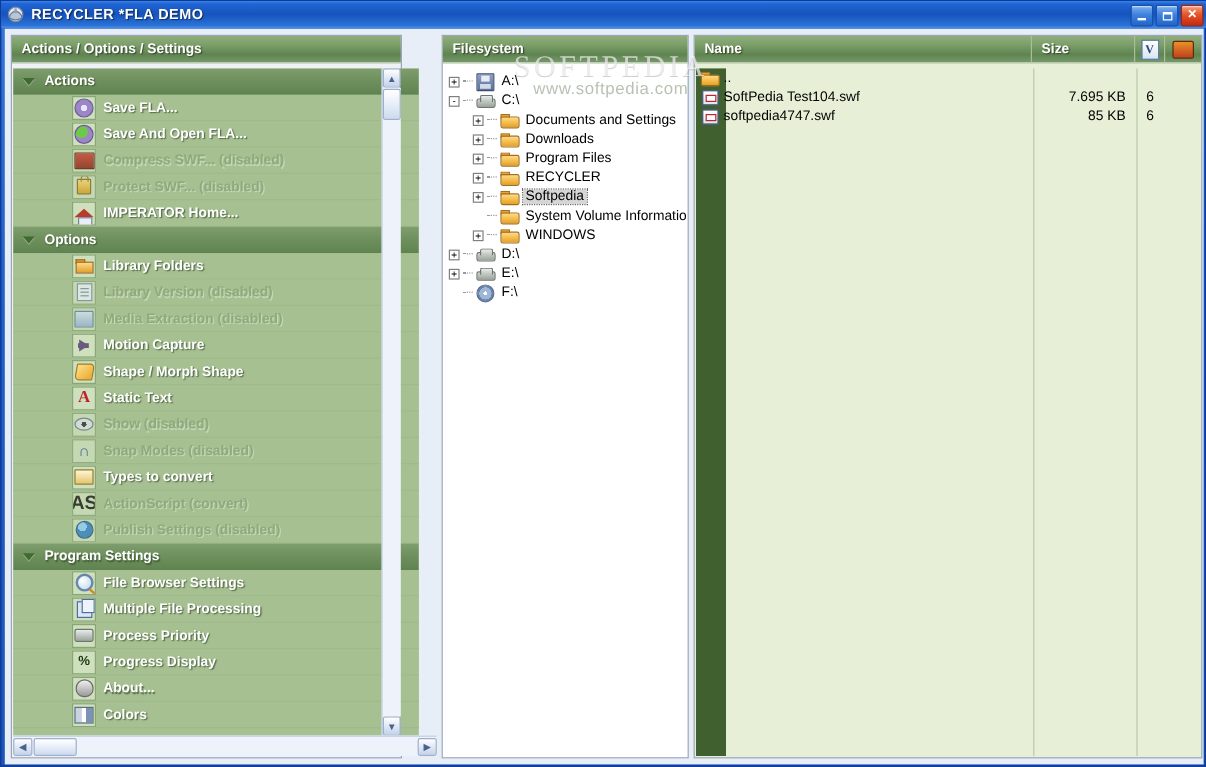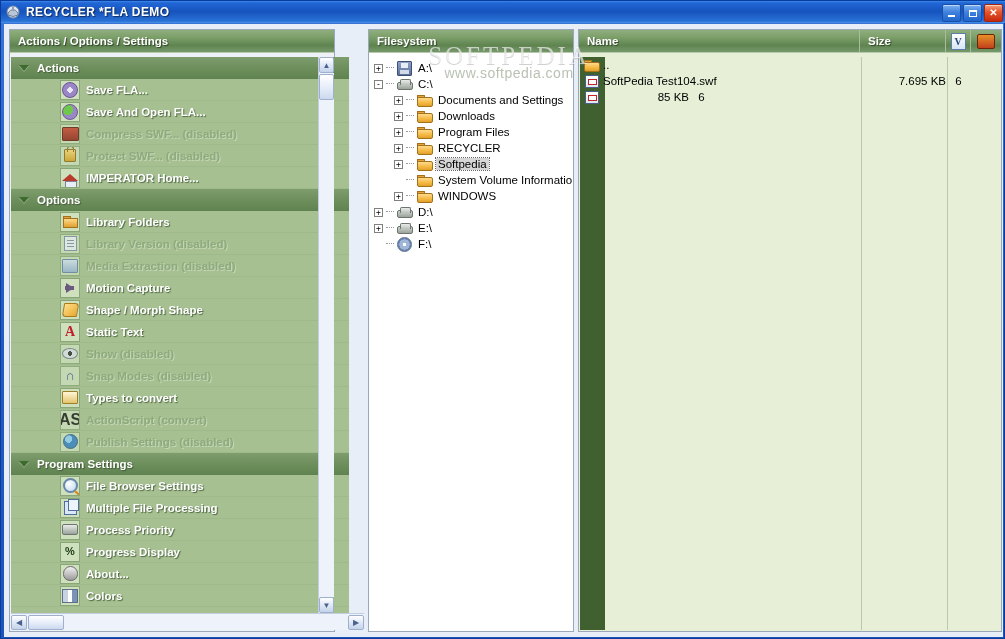--- a/index.html
+++ b/index.html
@@ -254,21 +254,21 @@
   .fp-stripe{
     position:absolute;left:0;top:0;width:25px;bottom:0;background:#41602f;
   }
   .fp-vline{position:absolute;top:0;bottom:0;width:1px;background:#b9c9ad;}
   .frow{
     height:16px;display:flex;align-items:center;position:relative;z-index:2;
     font-size:11.5px;color:#000;
   }
   .frow .ic{width:23px;display:flex;align-items:center;justify-content:center;flex:0 0 auto;}
   .frow .nm{width:257px;flex:0 0 auto;white-space:nowrap;overflow:hidden;}
-  .frow .sz{width:86px;flex:0 0 auto;text-align:right;box-sizing:border-box;}
+  .frow .sz{width:86px;flex:0 0 auto;text-align:right;padding-right:8px;box-sizing:border-box;}
   .frow .vv{width:25px;flex:0 0 auto;text-align:center;}
   .swfico{
     width:14px;height:13px;background:linear-gradient(180deg,#ffffff,#dfe6f2);
     border:1px solid #4a5f86;position:relative;box-sizing:border-box;
   }
   .swfico:before{
     content:"";position:absolute;left:2px;top:3px;width:9px;height:6px;
     background:#c0232a;
   }
   .swfico:after{
@@ -699,20 +699,21 @@
                 <span class="swfico"></span>
               </span>
               <span class="nm">SoftPedia Test104.swf</span>
               <span class="sz">7.695 KB</span>
               <span class="vv">6</span>
             </div>
             <div class="frow">
               <span class="ic">
                 <span class="swfico"></span>
               </span>
+              <span class="nm">softpedia4747.swf</span>
               <span class="sz">85 KB</span>
               <span class="vv">6</span>
             </div>
           </div>
       </div>
     </div>
 
     <div class="wm">
       <div class="big">SOFTPEDIA</div>
       <div class="small">www.softpedia.com</div>

